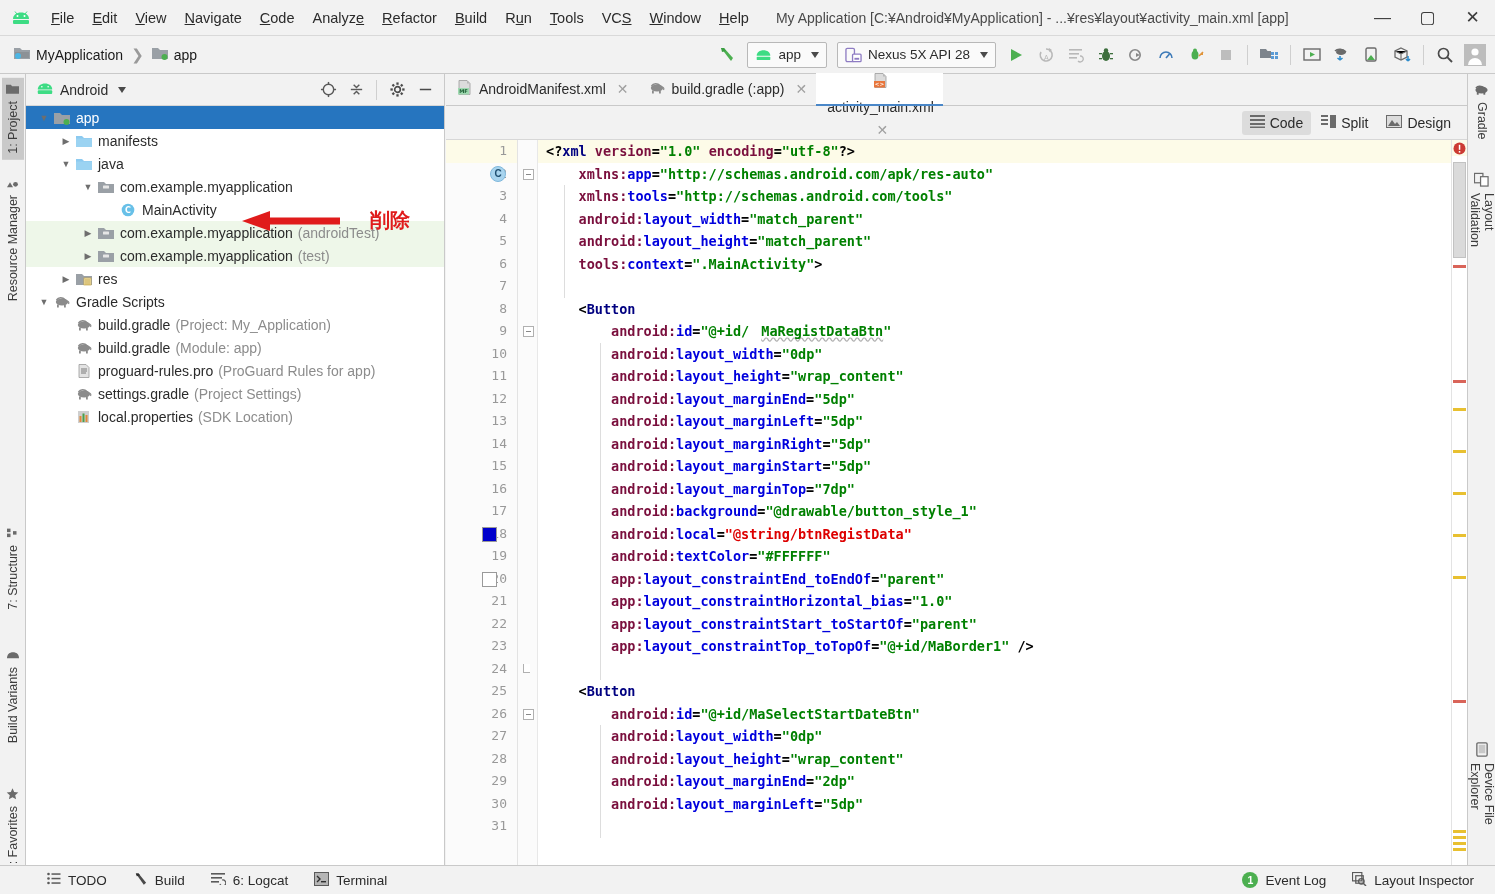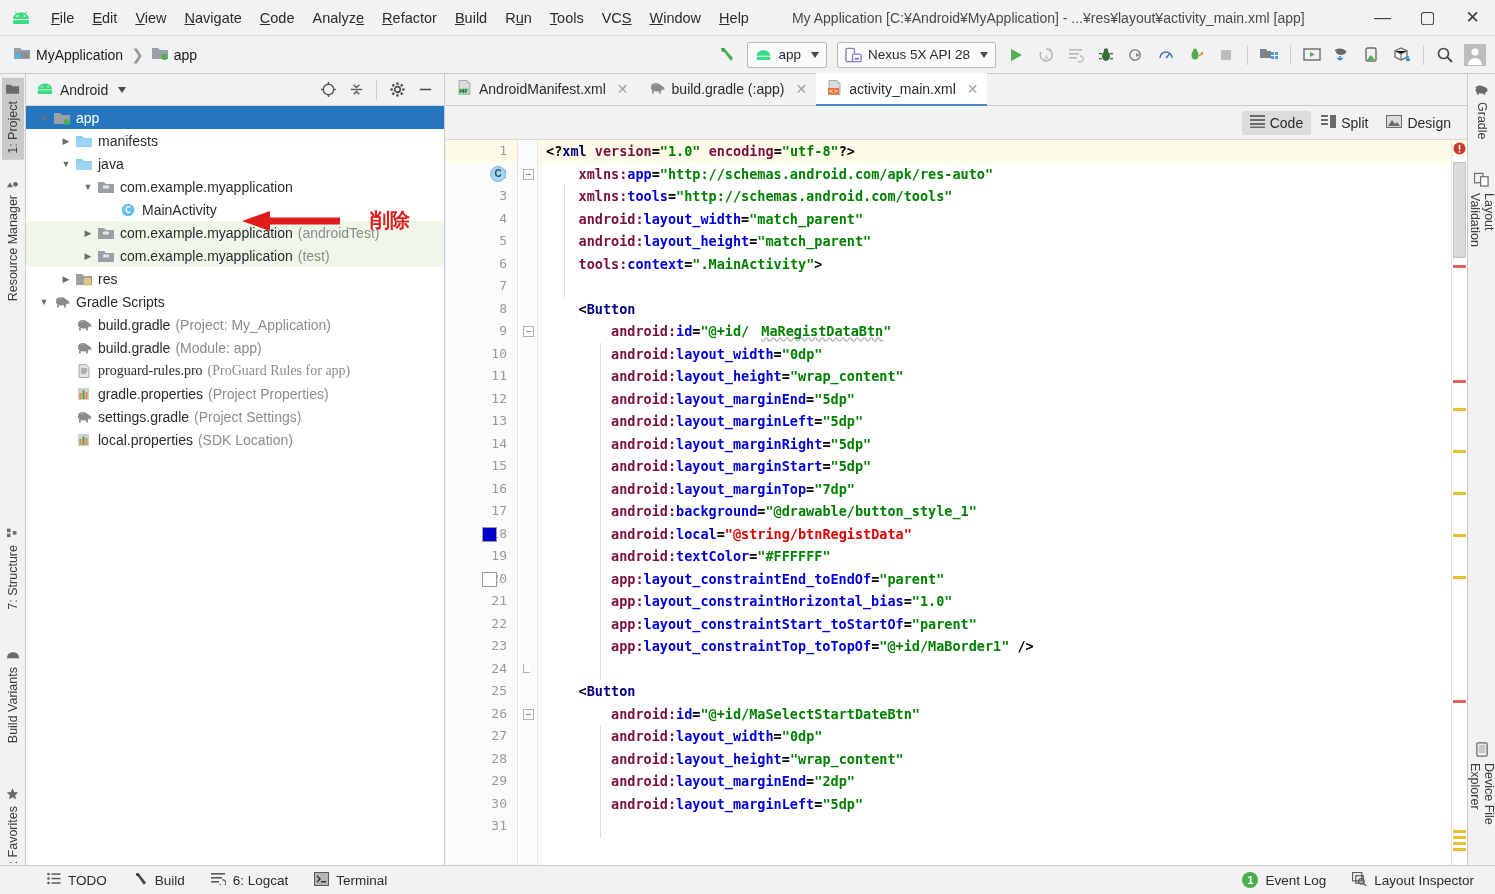--- a/index.html
+++ b/index.html
@@ -20,21 +20,21 @@
     display: flex; align-items: center;
   }
   .logo-droid { width: 26px; margin-left: 8px; display:flex; justify-content:center; }
   .menu { display: flex; align-items: flex-end; margin-left: 8px; }
   .menu-item {
     padding: 4px 9px; font-size: 14.5px; color: #2b2b2b; cursor: default;
     white-space: nowrap;
   }
   .menu-item u { text-decoration: underline; }
   .win-title {
-    margin-left: 34px; font-size: 14px; color: #4a4a4a; white-space: nowrap;
+    margin-left: 18px; font-size: 14px; color: #4a4a4a; white-space: nowrap;
     flex: 1;
   }
   .win-buttons { display: flex; align-items: center; height: 36px; }
   .win-btn {
     width: 45px; height: 36px; display: flex; align-items: center; justify-content: center;
     font-size: 17px; color: #3c3c3c;
   }
 
   
   .navbar {
@@ -121,21 +121,21 @@
   .editor-area {
     position: absolute; top: 74px; left: 446px; right: 28px; height: 791px;
     background: #ffffff; display: flex; flex-direction: column;
   }
   .tabbar { height: 32px; background: #f2f2f2; display: flex; align-items: flex-end;
             border-bottom: 1px solid #c9c9c9; }
   .etab {
     display: flex; align-items: center; gap: 7px; height: 32px;
     padding: 0 9px 0 11px; font-size: 14px; color: #2b2b2b; position: relative;
   }
-  .etab.active { background: #ffffff; }
+  .etab.active { background: #ffffff; flex-direction: column; }
   .etab.active::after {
     content:''; position:absolute; left:0; right:0; bottom:-1px; height:2px; background:#4a87c8;
   }
   .etab .x { color: #a0a0a0; font-size: 14px; margin-left: 4px; }
 
   .mode-row {
     height: 34px; background: #f2f2f2; border-bottom: 1px solid #d7d7d7;
     display: flex; align-items: center; justify-content: flex-end; padding-right: 8px; gap: 2px;
   }
   .mode-btn {
@@ -636,45 +636,32 @@
               <ellipse cx="8" cy="7" rx="6.2" ry="3.4" fill="#8b8b8b"></ellipse>
               <path d="M2.5 5 C4.5 2 8.5 2.2 11.5 5" stroke="#8b8b8b" stroke-width="1.5" fill="none"></path>
               <rect x="3" y="9.5" width="1.8" height="3" fill="#8b8b8b"></rect>
               <rect x="10" y="9.5" width="1.8" height="3" fill="#8b8b8b"></rect>
               <path d="M13.5 6 q2 1 1 3" stroke="#8b8b8b" stroke-width="1.2" fill="none"></path>
             </svg>
           </span>
           <span class="label">build.gradle</span>
           <span class="dim">(Module: app)</span>
         </div>
-        <div class="node" style="padding-left: 32px; font-family: Liberation Serif, serif;">
+        <div class="node" style="padding-left: 32px;">
           <span class="arrow none"></span>
           <span class="ico">
             <svg width="14" height="14" viewBox="0 0 14 14">
               <path d="M2 0.5h7l3 3v10H2z" fill="#e3e3e3" stroke="#9a9a9a" stroke-width="0.8"></path>
               <line x1="4" y1="5" x2="10" y2="5" stroke="#7a7a7a"></line>
               <line x1="4" y1="7" x2="10" y2="7" stroke="#7a7a7a"></line>
               <line x1="4" y1="9" x2="9" y2="9" stroke="#7a7a7a"></line>
             </svg>
           </span>
           <span class="label">proguard-rules.pro</span>
           <span class="dim">(ProGuard Rules for app)</span>
-        </div>
-        <div class="node" style="padding-left: 32px;">
-          <span class="arrow none"></span>
-          <span class="ico">
-            <svg width="14" height="14" viewBox="0 0 14 14">
-              <path d="M1 1h11v12H1z" fill="#cfcfcf"></path>
-              <rect x="2.5" y="6" width="2" height="6" fill="#e0893a"></rect>
-              <rect x="5.5" y="3.5" width="2" height="8.5" fill="#4aa04a"></rect>
-              <rect x="8.5" y="5" width="2" height="7" fill="#e0893a"></rect>
-            </svg>
-          </span>
-          <span class="label">gradle.properties</span>
-          <span class="dim">(Project Properties)</span>
         </div>
         <div class="node" style="padding-left: 32px;">
           <span class="arrow none"></span>
           <span class="ico">
             <svg width="16" height="14" viewBox="0 0 16 14">
               <ellipse cx="8" cy="7" rx="6.2" ry="3.4" fill="#8b8b8b"></ellipse>
               <path d="M2.5 5 C4.5 2 8.5 2.2 11.5 5" stroke="#8b8b8b" stroke-width="1.5" fill="none"></path>
               <rect x="3" y="9.5" width="1.8" height="3" fill="#8b8b8b"></rect>
               <rect x="10" y="9.5" width="1.8" height="3" fill="#8b8b8b"></rect>
               <path d="M13.5 6 q2 1 1 3" stroke="#8b8b8b" stroke-width="1.2" fill="none"></path>

